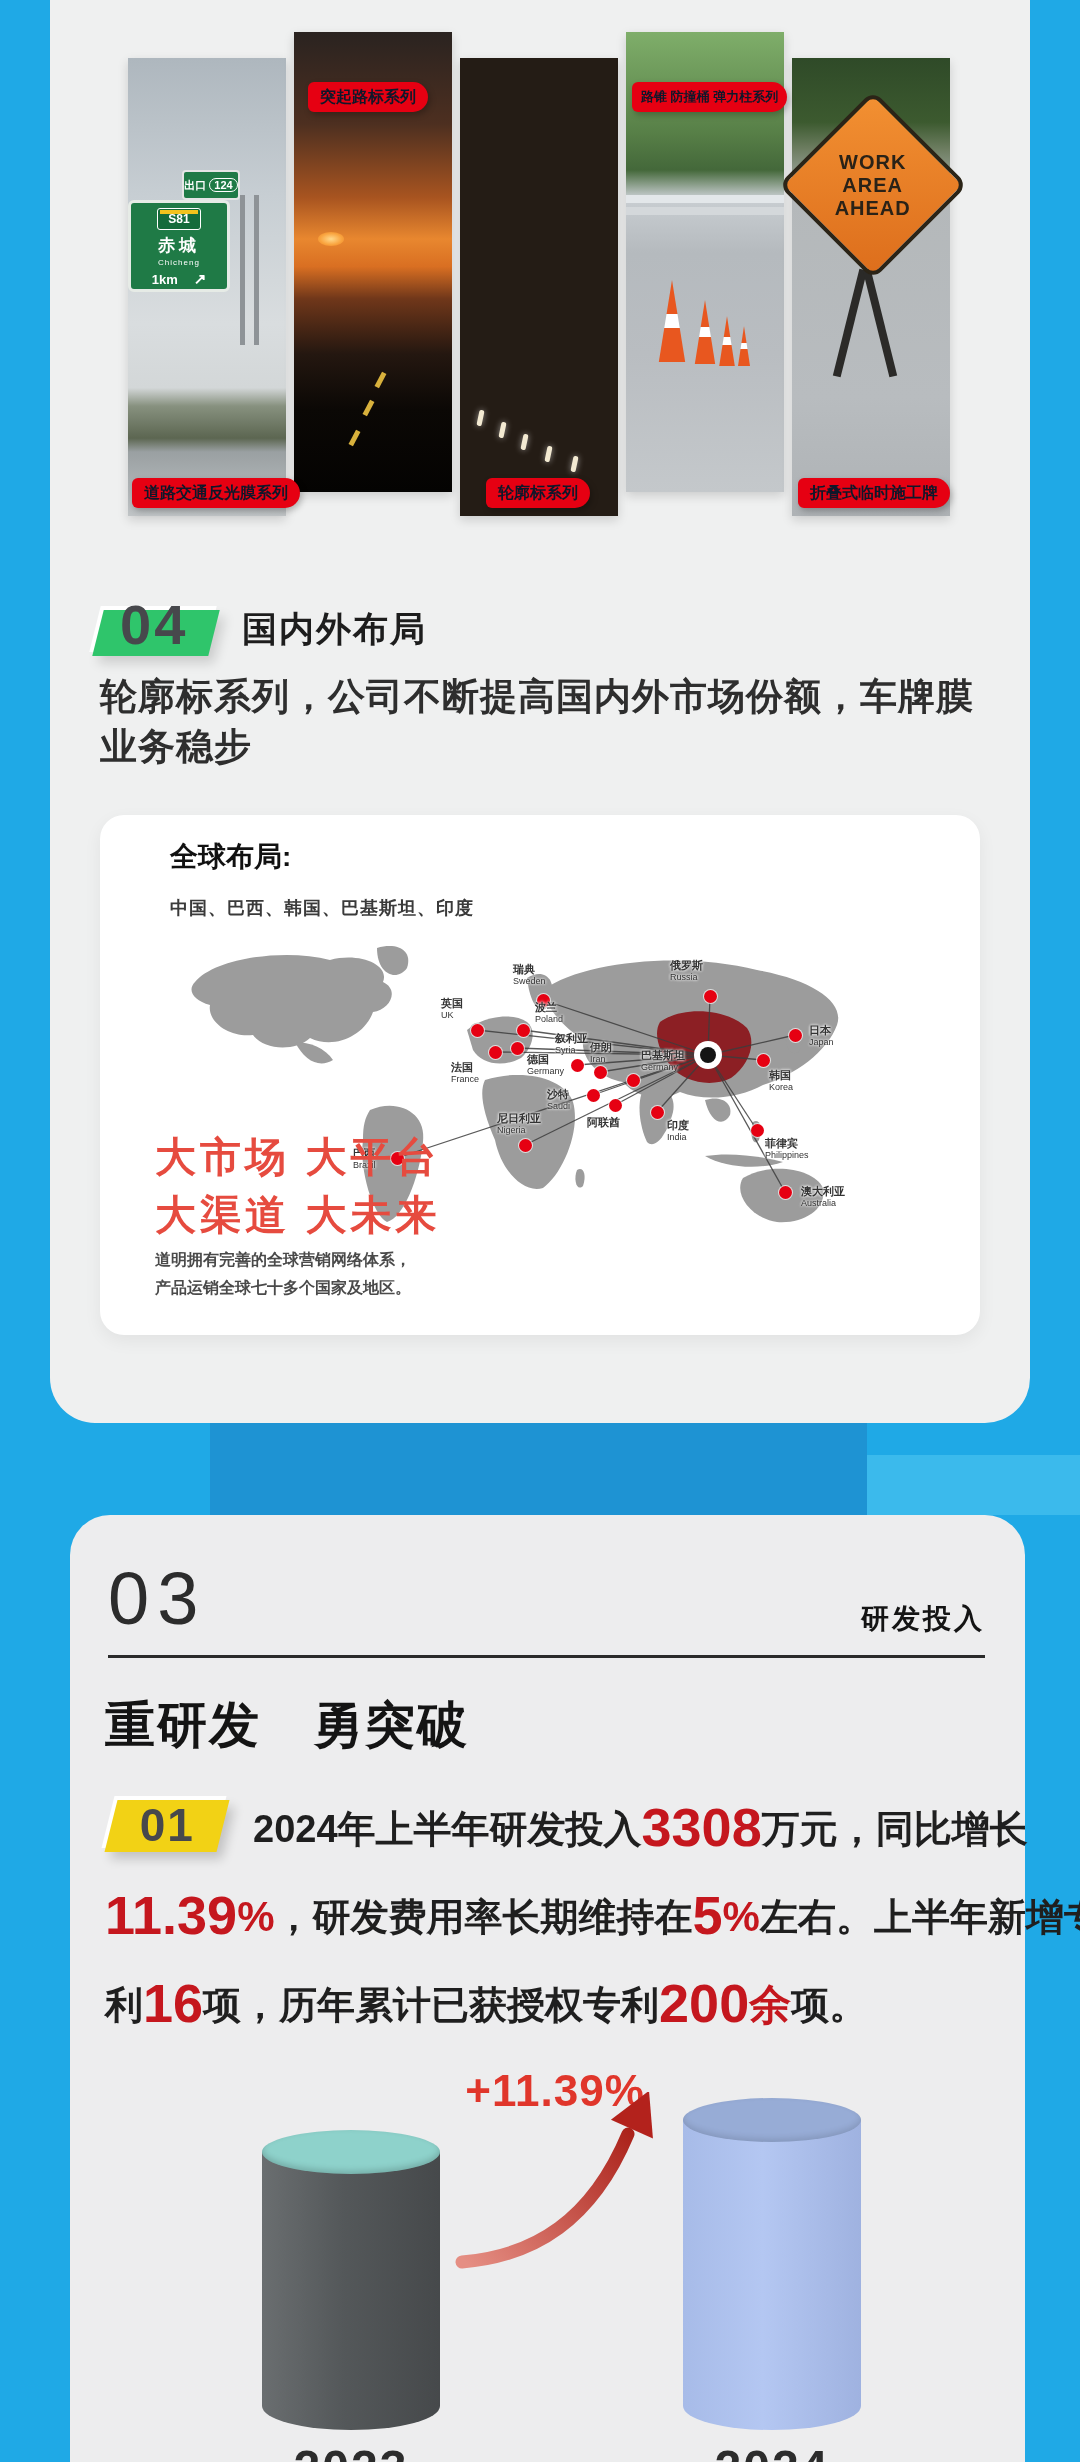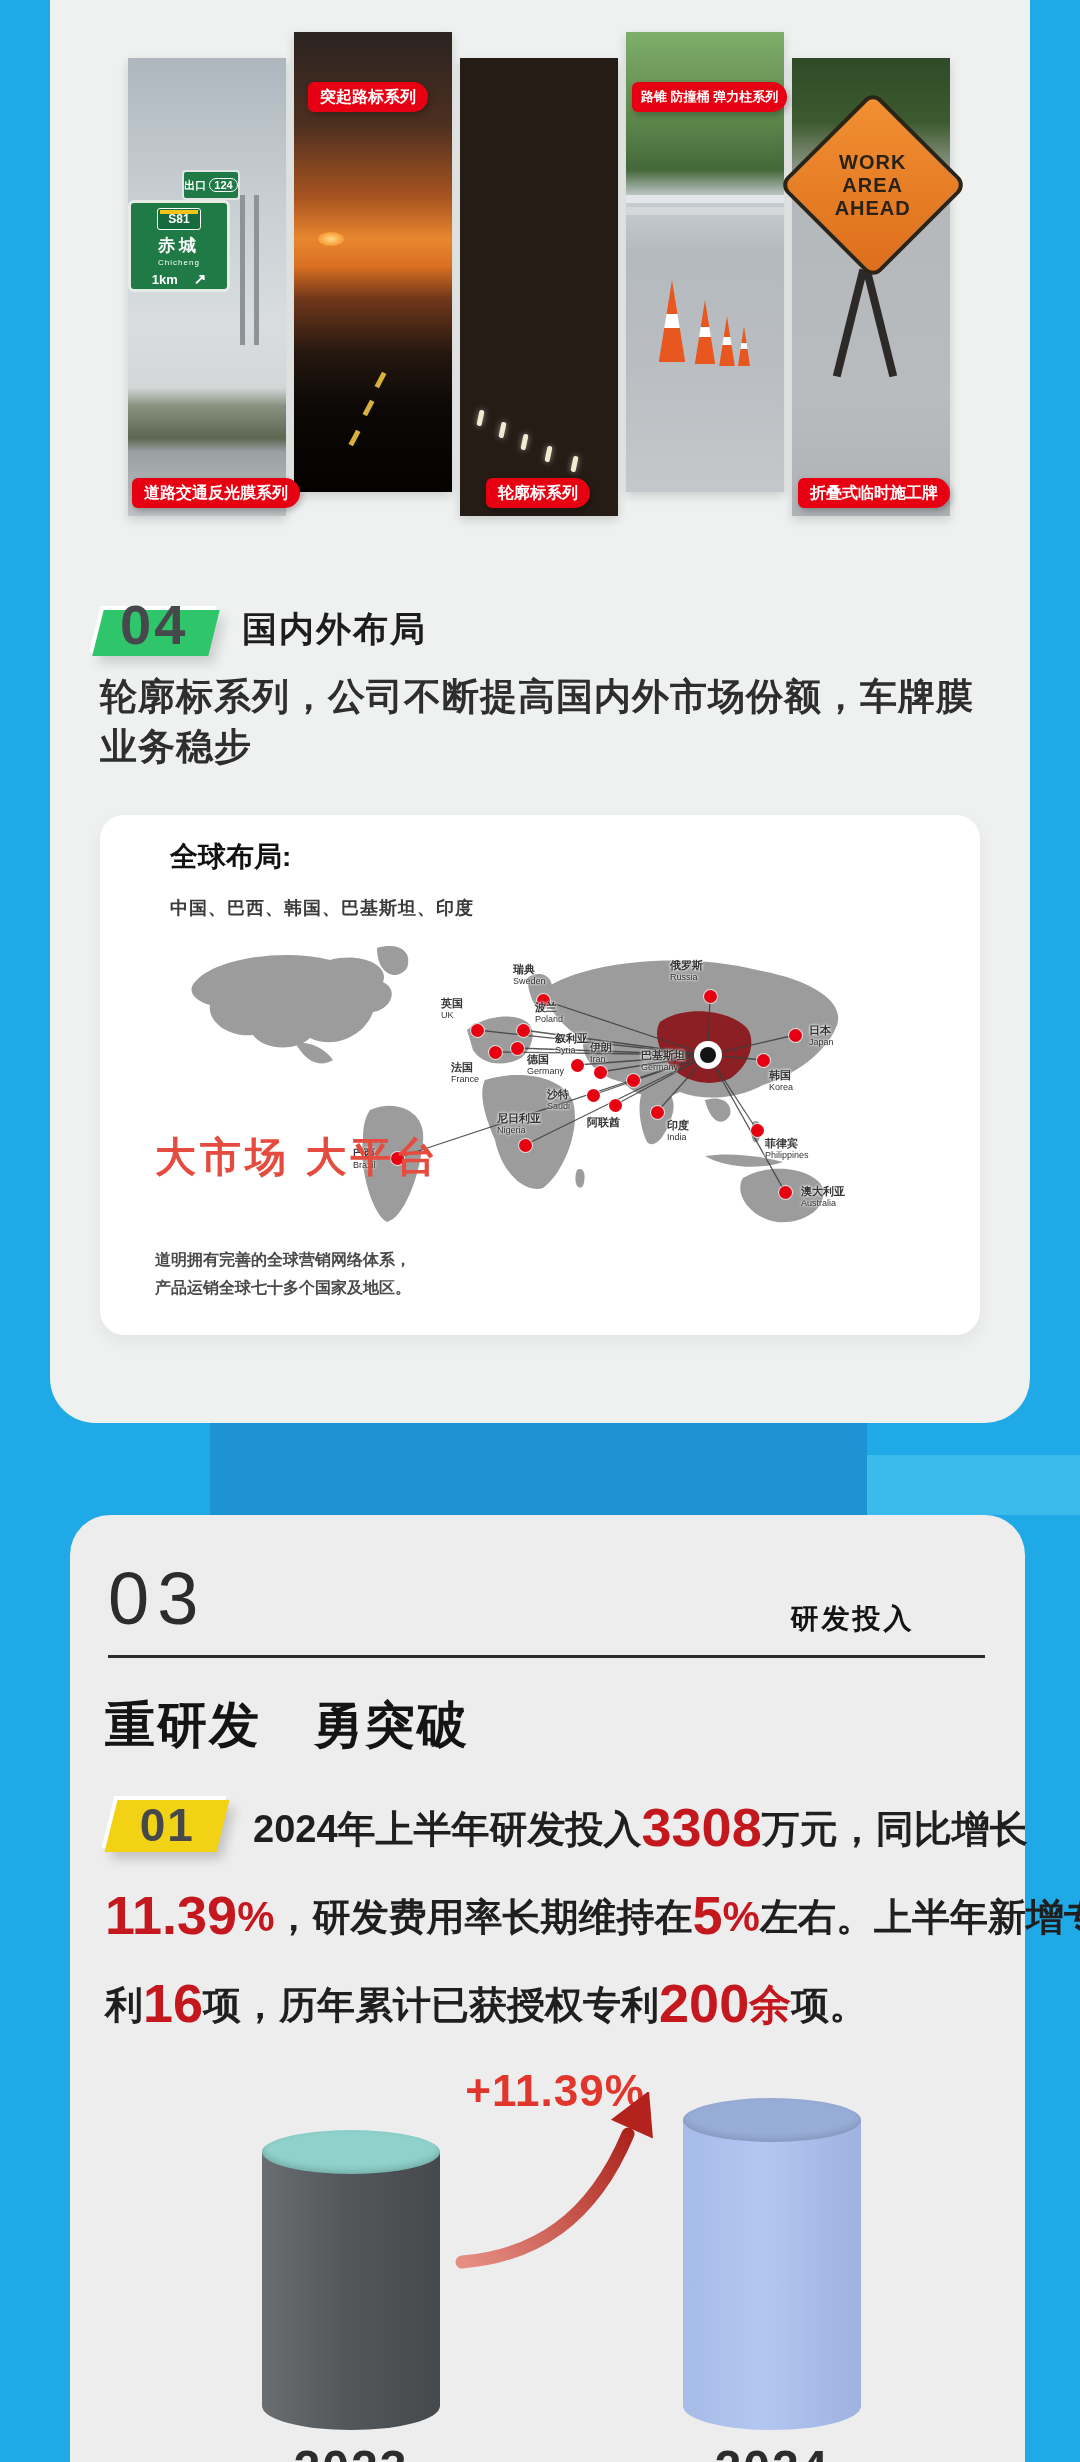--- a/index.html
+++ b/index.html
@@ -54,21 +54,21 @@
   .rail{left:626px;top:195px;width:158px;height:8px;background:#e3e7ea;box-shadow:0 12px 0 #d4d8db;}
 
   
   .diamond{left:806px;top:118px;width:126px;height:126px;background:linear-gradient(135deg,#F29032,#DD6E1C);
      border:4px solid #2B2417;border-radius:12px;transform:rotate(45deg);display:flex;align-items:center;justify-content:center;}
   .diamond-inner{transform:rotate(-45deg);text-align:center;color:#2A2217;font-weight:800;font-size:20px;line-height:23px;letter-spacing:1px;}
   .sign-leg{background:#2b2a28;width:8px;height:110px;top:268px;}
   .leg1{left:846px;transform:rotate(14deg);} .leg2{left:876px;transform:rotate(-14deg);}
 
   
-  .ribbon{position:absolute;background:#E60012;color:#ffffff;font-weight:700;font-size:16px;height:30px;line-height:30px;
+  .ribbon{position:absolute;background:#E60012;color:#0f172a;font-weight:700;font-size:16px;height:30px;line-height:30px;
      padding:0 12px;border-radius:6px 15px 15px 6px;box-shadow:2px 3px 6px rgba(0,0,0,.25);white-space:nowrap;}
   #ribbon2{left:308px;top:82px;} #ribbon4{left:632px;top:82px;font-size:13px;padding:0 9px;}
   #ribbon1{left:132px;top:478px;} #ribbon3{left:486px;top:478px;} #ribbon5{left:798px;top:478px;}
 
   
   .badge{background:#2FC56B;transform:skewX(-14deg);box-shadow:-4px -4px 0 #ffffff,7px 7px 12px rgba(0,0,0,.15);}
   #badge04{left:98px;top:610px;width:116px;height:46px;}
   .badge-digits{font-weight:800;color:#47484C;letter-spacing:3px;}
   #digits04{left:120px;top:592px;font-size:56px;}
   #title04{left:242px;top:606px;font-size:35px;font-weight:800;color:#1D1D1D;letter-spacing:2px;}
@@ -86,21 +86,21 @@
   .map-label .en{font-size:9px;font-weight:400;display:block;margin-top:1px;}
   .map-dot{position:absolute;width:13px;height:13px;border-radius:50%;background:#E60012;margin:-6px 0 0 -6px;box-shadow:0 0 0 1px #ffffffaa;}
   #slogan1{left:155px;top:1130px;} #slogan2{left:155px;top:1188px;}
   .slogan{font-size:41px;font-weight:600;color:#E64B3F;letter-spacing:4px;}
   .map-note{left:155px;font-size:16px;font-weight:700;color:#4A4A4A;}
   #note1{top:1250px;} #note2{top:1278px;}
 
   
   .low-card{left:70px;top:1515px;width:955px;height:947px;background:#EDEDEE;border-radius:40px 40px 0 0;}
   #num03{left:108px;top:1556px;font-size:74px;font-weight:400;color:#2C2C2C;letter-spacing:8px;}
-  #corner03{left:720px;top:1600px;width:265px;text-align:center;font-size:28px;font-weight:800;color:#141414;letter-spacing:3px;}
+  #corner03{left:720px;top:1600px;width:265px;text-align:right;font-size:28px;font-weight:800;color:#141414;letter-spacing:3px;}
   #rule03{left:108px;top:1655px;width:877px;height:3px;background:#2B2B2B;}
   #heading03{left:105px;top:1692px;font-size:50px;font-weight:800;color:#141414;letter-spacing:2px;}
 
   .rd-line{left:105px;width:900px;font-size:38px;font-weight:700;color:#1F1F1F;white-space:nowrap;}
   #rd-l1{top:1800px;} #rd-l2{top:1888px;} #rd-l3{top:1976px;}
   .big-red{color:#C5171E;font-size:54px;font-weight:800;line-height:1;vertical-align:-4px;letter-spacing:0;}
   .red-mid{color:#C5171E;font-size:42px;font-weight:800;vertical-align:-1px;}
   #badge01{display:inline-block;width:112px;height:52px;background:#F2D215;transform:skewX(-14deg);
      box-shadow:-4px -4px 0 #fff,7px 7px 10px rgba(0,0,0,.18);vertical-align:-10px;margin:0 30px 0 6px;position:relative;}
   #badge01 span{position:absolute;left:0;right:0;top:-2px;text-align:center;transform:skewX(14deg);
@@ -274,20 +274,21 @@
         <div class="map-dot" style="left: 650px; top: 105px;"></div>
         <div class="map-label" style="left: 664px; top: 95px;">日本<span class="en">Japan</span></div>
         <div class="map-dot" style="left: 612px; top: 200px;"></div>
         <div class="map-label" style="left: 620px; top: 208px;">菲律宾<span class="en">Philippines</span></div>
         <div class="map-dot" style="left: 640px; top: 262px;"></div>
         <div class="map-label" style="left: 656px; top: 256px;">澳大利亚<span class="en">Australia</span></div>
       </div>
   </div>
 
   <div id="slogan1" class="abs slogan">大市场 大平台</div>
+  <div id="slogan2" class="abs slogan">大渠道 大未来</div>
   <div id="note1" class="abs map-note">道明拥有完善的全球营销网络体系，</div>
   <div id="note2" class="abs map-note">产品运销全球七十多个国家及地区。</div>
 
   <div class="abs low-card"></div>
   <div id="num03" class="abs">03</div>
   <div id="corner03" class="abs">研发投入</div>
   <div id="rule03" class="abs"></div>
   <div id="heading03" class="abs">重研发　勇突破</div>
 
   <div id="rd-l1" class="abs rd-line">

